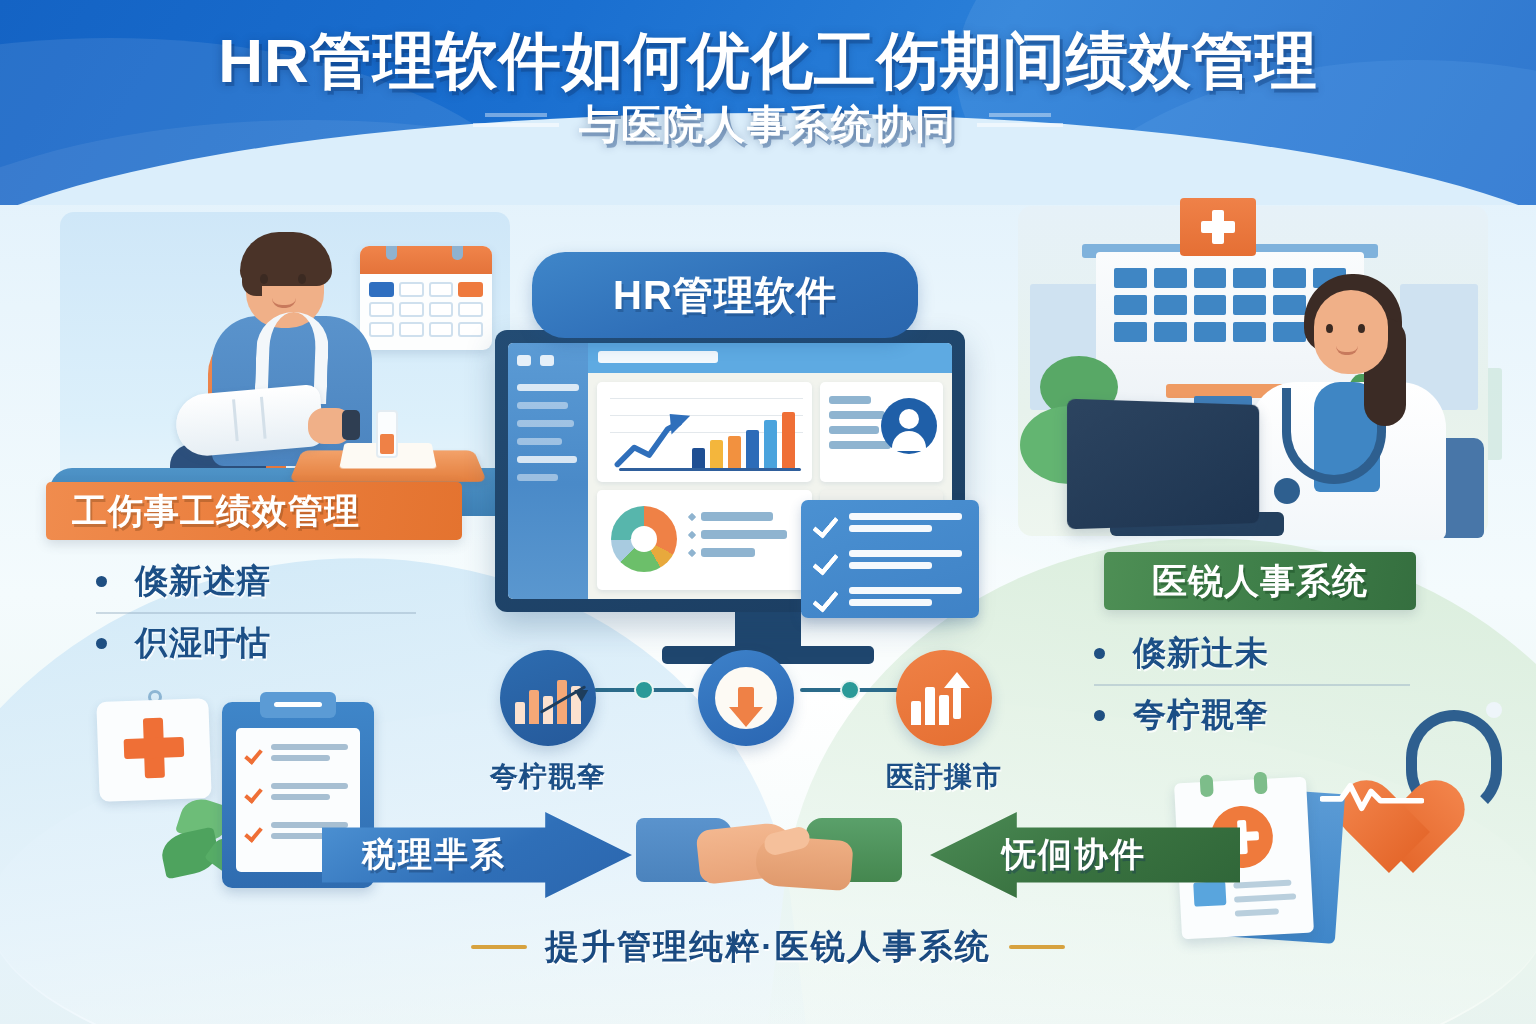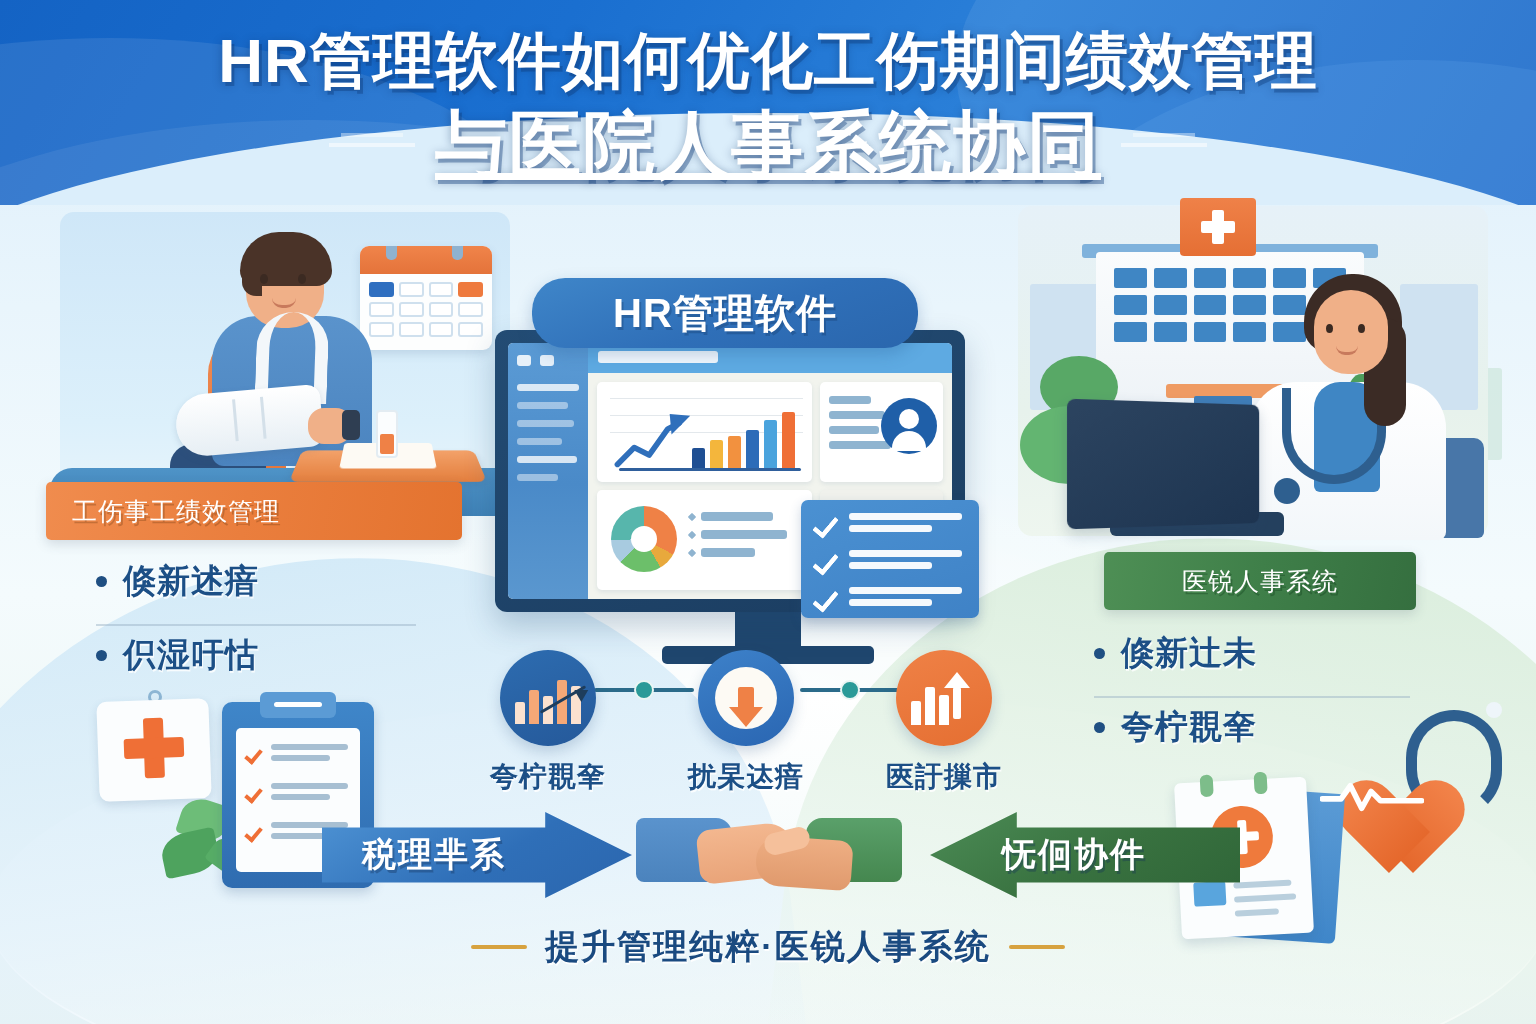--- a/index.html
+++ b/index.html
@@ -46,24 +46,23 @@
   .title-l2-row {
     display:flex; align-items:center; justify-content:center; gap:20px; margin-top:2px;
   }
   .title-rule { width:86px; height:0; border-top:4px solid rgba(255,255,255,.55); }
   .title-rule.dbl { position:relative; }
   .title-rule.dbl:after {
     content:""; position:absolute; left:12px; top:-14px; width:62px;
     border-top:4px solid rgba(255,255,255,.40);
   }
   .title-l2 {
-    font-size:72px; font-weight:bold; color:#ffffff; letter-spacing:2px;
+    font-size:40px; font-weight:bold; color:#ffffff; letter-spacing:2px;
     text-shadow:3px 4px 0 rgba(12,58,120,.38), 0 2px 10px rgba(8,40,90,.35);
     white-space:nowrap;
-    text-decoration:underline;
   }
 
   
   .cloud { position:absolute; background:rgba(255,255,255,.72); border-radius:60px; }
   .cloud:before, .cloud:after {
     content:""; position:absolute; background:inherit; border-radius:50%;
   }
   .bg-cross {
     position:absolute; opacity:.45;
   }
@@ -303,55 +302,54 @@
   }
   .chk-lines { flex:1; }
   .chk-line { height:7px; background:rgba(255,255,255,.95); border-radius:3px; margin-bottom:5px; }
   .mon-neck { position:absolute; left:50%; transform:translateX(-50%); top:612px; width:66px; height:34px;
     background:#1f466e; }
   .mon-foot { position:absolute; left:50%; transform:translateX(-50%); top:646px; width:212px; height:18px;
     background:#1f466e; border-radius:5px; }
 
   
   .center-pill {
-    position:absolute; left:532px; top:252px; width:386px; height:70px;
+    position:absolute; left:532px; top:252px; width:386px; height:86px;
     background:linear-gradient(160deg,#3f86c9 0%,#2f6fb8 55%,#2a66ad 100%);
     border-radius:33px; display:flex; align-items:center; justify-content:center;
     box-shadow:0 6px 16px rgba(30,80,140,.26);
-    margin-top:26px;
   }
   .center-pill span {
     font-size:40px; font-weight:bold; color:#fff; letter-spacing:1px;
     text-shadow:2px 3px 0 rgba(20,60,110,.35);
   }
 
   
   .banner {
     position:absolute; height:58px; display:flex; align-items:center;
     padding:0 26px; border-radius:5px;
     box-shadow:0 4px 12px rgba(60,80,100,.18);
   }
-  .banner span { font-size:25px; font-weight:normal; color:#fff; letter-spacing:1px;
+  .banner span { font-size:35px; font-weight:bold; color:#fff; letter-spacing:1px;
     text-shadow:2px 3px 0 rgba(90,45,10,.28); white-space:nowrap; }
   .banner.orange {
     left:46px; top:482px; width:416px;
     background:linear-gradient(100deg,#f08c4e 0%,#ea7e3d 48%,#e4732f 100%);
   }
   .banner.green {
     right:120px; top:552px; width:312px;
     background:linear-gradient(100deg,#4e8f55 0%,#3f7f49 50%,#356f3f 100%);
     justify-content:center;
   }
   .banner.green span { text-shadow:2px 3px 0 rgba(15,60,25,.35); }
 
   .bullets { position:absolute; }
   .bullets.left { left:96px; top:552px; width:320px; }
   .bullets.right { right:126px; top:624px; width:316px; }
   .bullet {
-    display:flex; align-items:center; gap:16px; padding:7px 0 20px 0;
+    display:flex; align-items:center; gap:28px; padding:7px 0 8px 0;
     border-bottom:2px solid rgba(150,175,195,.45);
   }
   .bullet:last-child { border-bottom:none; }
   .bdot { width:11px; height:11px; border-radius:50%; background:#1f4f82; flex:none; }
   .bullet span { font-size:33px; font-weight:bold; color:#1c4f86; letter-spacing:1px;
     text-shadow:1px 2px 0 rgba(255,255,255,.8); white-space:nowrap; }
 
   
   .icon-row { position:absolute; left:482px; top:640px; width:530px; height:150px; }
   .conn { position:absolute; top:48px; height:4px; background:#2b6b8a; border-radius:2px; }
@@ -787,21 +785,20 @@
     </div>
     <div class="ic-label one">夸柠覠羍</div>
 
     <div class="icirc two">
       <div class="ic-white">
         <div class="dn-stem">
             <div class="dn-head"></div>
           </div>
       </div>
     </div>
-    <div class="ic-label two">扰杲迏瘖</div>
 
     <div class="icirc three">
       <div style="position:relative;width:66px;height:54px;">
         <div class="ic-bars" style="position:absolute;left:0;bottom:0;">
           <div class="ic-bar w" style="height:24px;"></div>
           <div class="ic-bar w" style="height:38px;"></div>
           <div class="ic-bar w" style="height:30px;"></div>
         </div>
         <div class="up-arrow"></div>
       </div>

